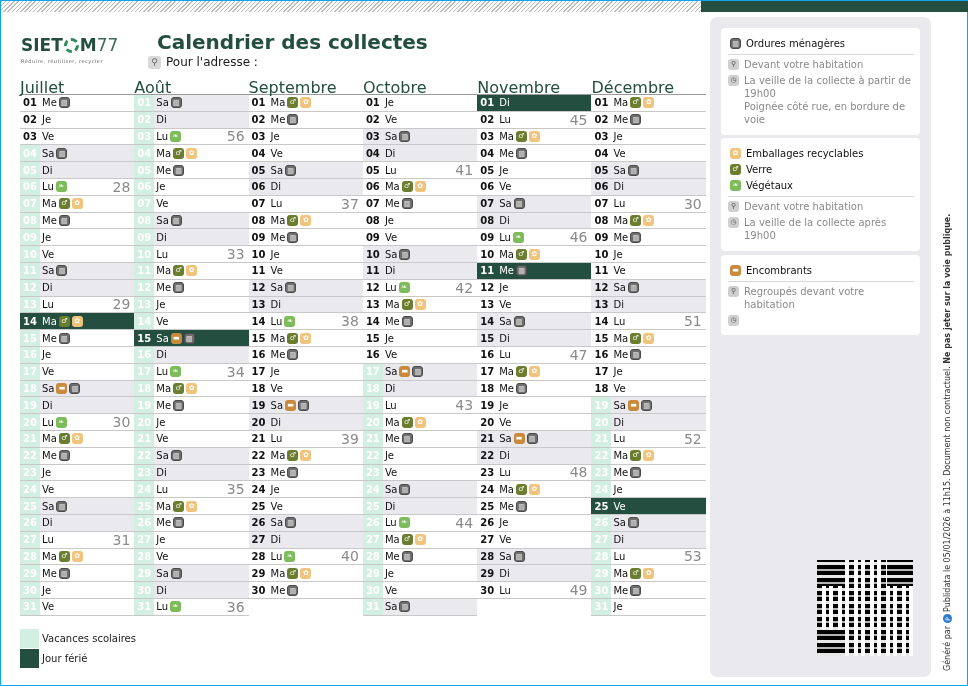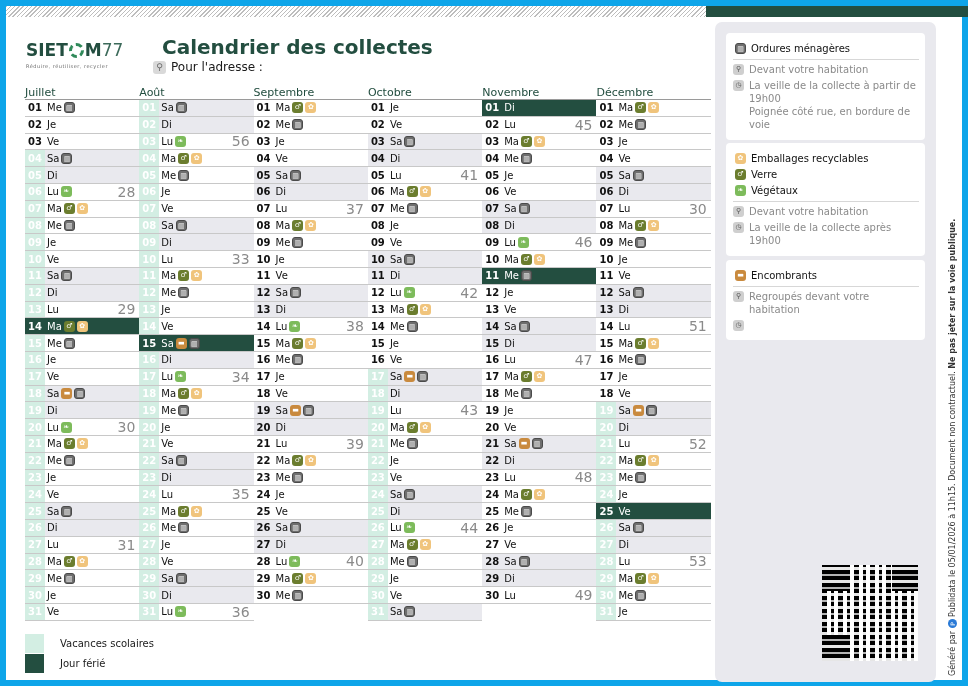--- a/index.html
+++ b/index.html
@@ -5,21 +5,21 @@
   * { box-sizing: border-box; margin: 0; padding: 0; }
   body {
     width: 968px; height: 686px; overflow: hidden;
     background: #ffffff;
     font-family: "DejaVu Sans", sans-serif;
     color: #1a1a1a;
     position: relative;
   }
   .page {
     position: absolute; left: 0; top: 0; width: 968px; height: 686px;
-    border: 6px solid #0ea5e9;
+    border: 1px solid #0ea5e9;
   }
   .top-stripe {
     position: absolute; left: 0; top: 0; width: 700px; height: 11px;
     background: repeating-linear-gradient(135deg, #bdbdbd 0 1px, #ffffff 1px 3px);
   }
   .top-stripe-dark {
     position: absolute; left: 700px; top: 0; width: 268px; height: 11px;
     background: #234e40;
   }
   
@@ -47,21 +47,21 @@
     width: 13px; height: 13px; background: #d9d9d9; border-radius: 3px;
     display: inline-flex; align-items: center; justify-content: center;
     font-size: 9px; color: #666;
   }
   .address b { font-weight: bold; }
 
   
   .months { position: absolute; left: 19px; top: 79px; display: flex; }
   .month { width: 114.3px; }
   .month-name {
-    font-size: 11px; color: #234e40; height: 15px; line-height: 15px;
+    font-size: 16px; color: #234e40; height: 15px; line-height: 15px;
     border-bottom: 1px solid #9a9a9a; white-space: nowrap;
   }
   .day {
     height: 16.8px; display: flex; align-items: center; position: relative;
     border-bottom: 1px solid #c8c8c8; font-size: 10px;
   }
   .day .dn {
     width: 20px; padding-left: 3px; font-weight: bold; font-size: 10px; color: #111;
     height: 100%; display: flex; align-items: center;
   }
@@ -76,21 +76,21 @@
     font-size: 7px; line-height: 11px; text-align: center; color: #fff;
   }
   .ico.om { background: #6e6e6e; border: 1px solid #4a4a4a; }
   .ico.verre { background: #6b7d2e; }
   .ico.veg { background: #7dbb5b; }
   .ico.emb { background: #f0c47c; }
   .ico.enc { background: #c98a3e; }
 
   
   .legend { position: absolute; left: 19px; top: 627px; font-size: 10px; }
-  .legend .row { display: flex; align-items: center; gap: 16px; height: 20px; }
+  .legend .row { display: flex; align-items: center; gap: 3px; height: 20px; }
   .legend .sw { width: 19px; height: 19px; }
 
   
   .right-panel {
     position: absolute; left: 709px; top: 16px; width: 221px; height: 660px;
     background: #e9e9ee; border-radius: 7px;
   }
   .card {
     position: absolute; left: 11px; width: 199px; background: #fff; border-radius: 4px;
     padding: 7px 6px 6px 7px; font-size: 10px;

